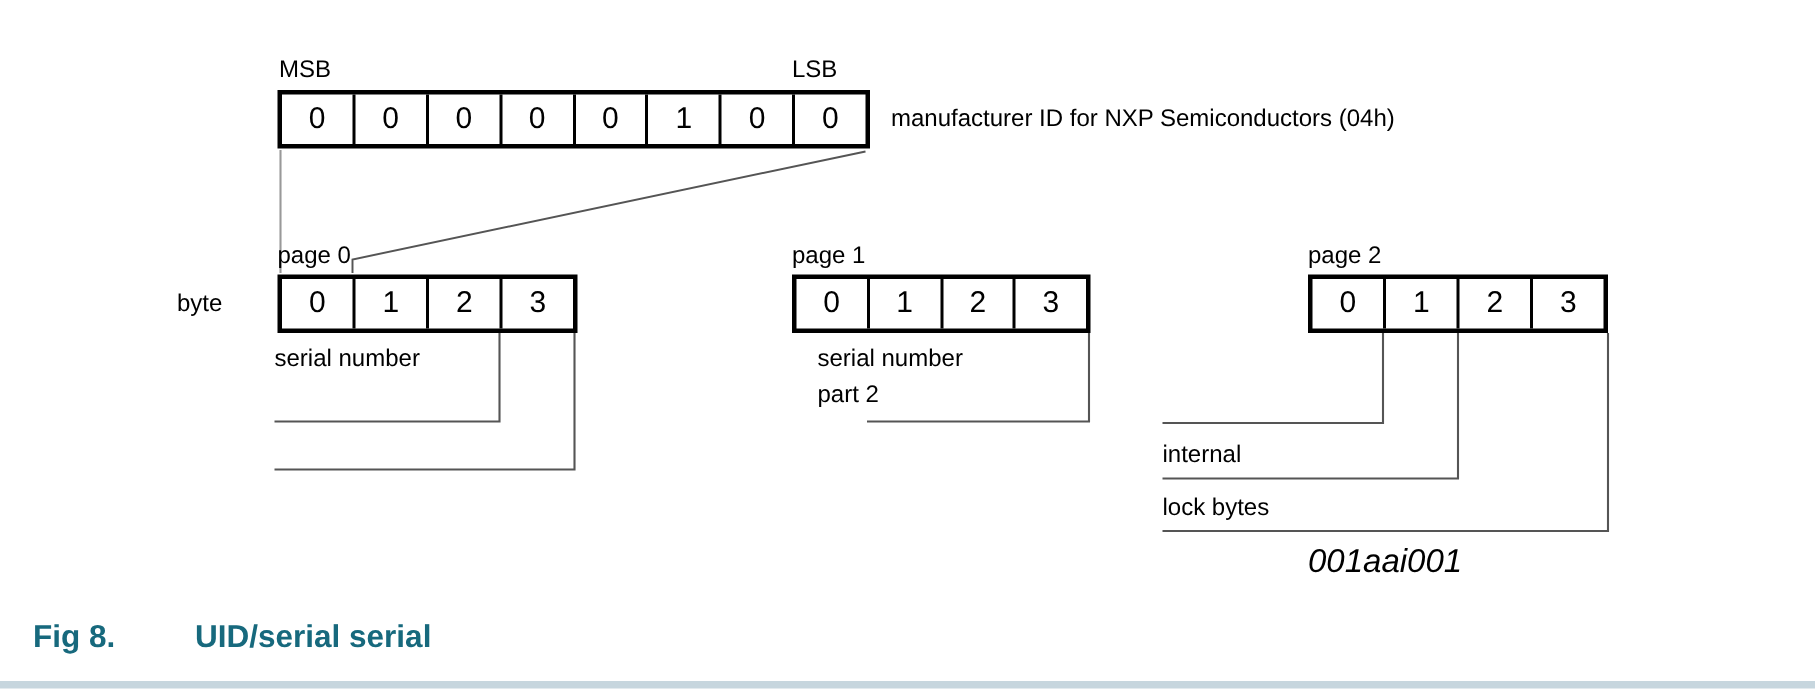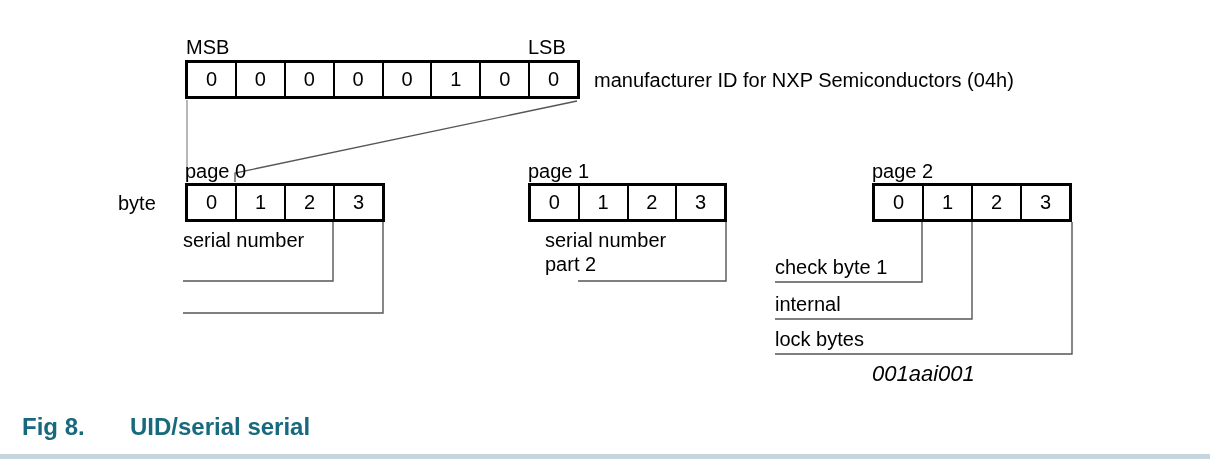--- a/index.html
+++ b/index.html
@@ -6,21 +6,21 @@
   #page {
     position: relative;
     width: 1210px;
     height: 464px;
     background: #ffffff;
     font-family: "Liberation Sans", sans-serif;
     color: #000;
     overflow: hidden;
   }
   .abs { position: absolute; }
-  .lbl { font-size: 20px; line-height: 24px; white-space: pre; }
+  .lbl { font-size: 16px; line-height: 24px; white-space: pre; }
   .right { text-align: left; }
 
   
   .reg {
     position: absolute;
     box-sizing: border-box;
     border: 3px solid #000;
     display: flex;
     background: #fff;
   }
@@ -31,21 +31,21 @@
     justify-content: center;
     font-size: 20px;
     border-left: 2px solid #000;
   }
   .reg .cell:first-child { border-left: none; }
 
   svg.lines { position: absolute; left: 0; top: 0; pointer-events: none; }
 
   .caption {
     position: absolute;
-    font-size: 24px;
+    font-size: 21px;
     font-weight: bold;
     color: #17697d;
   }
   #footer-bar {
     position: absolute;
     left: 0; top: 454px;
     width: 1210px; height: 5px;
     background: #c7d6de;
   }
   .ital { font-style: italic; font-size: 22px; }
@@ -107,21 +107,20 @@
     <div class="lbl">part 2</div>
   </div>
 
   <div class="abs lbl right" style="left:872px; top:159px; width:200px;">page 2</div>
   <div class="reg" style="left:872px; top:183px; width:200px; height:39px;">
     <div class="cell">0</div>
     <div class="cell">1</div>
     <div class="cell">2</div>
     <div class="cell">3</div>
   </div>
-  <div class="abs lbl right" style="left:775px; top:255px; width:142px;">check byte 1</div>
   <div class="abs lbl right" style="left:775px; top:327px; width:292px;">lock bytes</div>
   <div class="abs lbl right" style="left:775px; top:292px; width:192px;">internal</div>
 
   <div class="abs ital right" style="left:872px; top:361px; width:200px;">001aai001</div>
 
   <div class="caption" style="left: 22px; top: 413px; color: rgb(23, 105, 125);">
     <span>Fig 8.</span>
   </div>
   <div class="caption" style="left: 130px; top: 413px; color: rgb(23, 105, 125);">
     <span>UID/serial serial</span>

